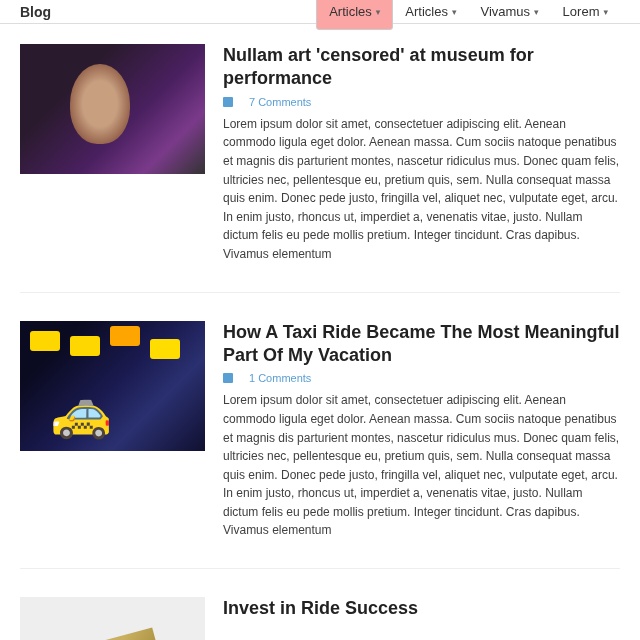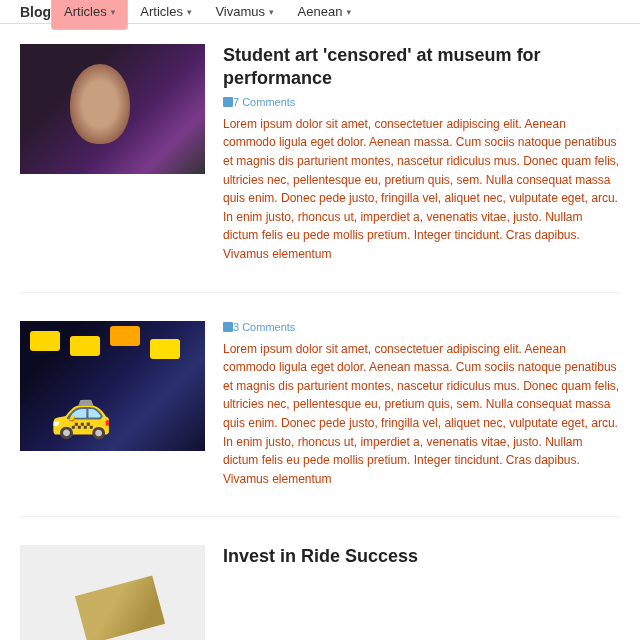--- a/index.html
+++ b/index.html
@@ -1,37 +1,37 @@
 <!DOCTYPE html>
 <html><head>
   <meta charset="utf-8">
   <style>
     * { margin: 0; padding: 0; box-sizing: border-box; }
     body { font-family: Arial, Helvetica, sans-serif; font-size: 13px; background: #f5f5f5; color: #333; width: 640px; min-height: 640px; }
 
     
-    .header { background: #fff; border-bottom: 1px solid #ddd; padding: 0 20px; display: flex; align-items: center; height: 24px; }
+    .header { background: #fff; border-bottom: 1px solid #ddd; padding: 0 20px; display: flex; align-items: center; justify-content: space-between; height: 24px; }
     .header-logo { font-size: 14px; font-weight: bold; color: #333; }
     .nav { display: flex; align-items: center; gap: 0; }
     .nav-item { padding: 10px 12px; font-size: 13px; color: #333; cursor: pointer; display: flex; align-items: center; gap: 4px; white-space: nowrap; }
     .nav-item.active { background: #fca5a5; border: 1px solid #ccc; border-radius: 3px; }
     .caret { font-size: 9px; color: #666; }
 
     
     .main { max-width: 640px; margin: 0 auto; padding: 20px; background: #fff; }
 
     
     .article { display: flex; gap: 18px; margin-bottom: 28px; padding-bottom: 28px; border-bottom: 1px solid #eee; }
     .article:last-child { border-bottom: none; }
     .article-image { width: 185px; min-width: 185px; height: 130px; background: #999; overflow: hidden; flex-shrink: 0; }
     .article-content { flex: 1; }
     .article-title { font-size: 18px; font-weight: bold; color: #222; line-height: 1.3; margin-bottom: 5px; }
-    .article-comments { font-size: 11px; color: #5a9fd4; margin-bottom: 7px; display: flex; align-items: center; gap: 0; }
+    .article-comments { font-size: 11px; color: #5a9fd4; margin-bottom: 7px; display: flex; align-items: center; gap: 16px; }
     .comment-icon { display: inline-block; width: 10px; height: 10px; background: #5a9fd4; border-radius: 1px; }
-    .article-body { font-size: 12px; color: #c2410c; line-height: 1.55; }
+    .article-body { font-size: 12px; color: #404040; line-height: 1.55; }
 
     
     .img-art1 { background: linear-gradient(135deg, #2a1a2e 30%, #4a2060 60%, #7a3a8a 80%, #333 100%); position: relative; }
     .img-art1::after { content: ''; position: absolute; top: 20px; left: 50px; width: 60px; height: 80px; background: radial-gradient(ellipse, #c8a080 40%, #8a5540 80%); border-radius: 50% 50% 45% 45%; }
 
     .img-art2 { background: linear-gradient(135deg, #0a0a20 20%, #1a1a50 50%, #2a3070 70%, #101030 100%); position: relative; overflow: hidden; }
     .img-art2::before { content: ''; position: absolute; top: 10px; left: 10px; width: 30px; height: 20px; background: #ffd700; border-radius: 3px; box-shadow: 40px 5px 0 #ffd700, 80px -5px 0 #ffa500, 120px 8px 0 #ffdd00; }
     .img-art2::after { content: '🚕'; font-size: 50px; position: absolute; bottom: 10px; left: 30px; }
 
     .img-art3 { background: linear-gradient(135deg, #e8e0d0 0%, #d0c8b8 50%, #c0b8a8 100%); position: relative; }
@@ -51,46 +51,47 @@
     </div>
     <div class="nav-item">
       <span>Articles</span>
       <span class="caret">▾</span>
     </div>
     <div class="nav-item">
       <span>Vivamus</span>
       <span class="caret">▾</span>
     </div>
     <div class="nav-item">
-      <span>Aenean</span>
+      <span>Lorem</span>
       <span class="caret">▾</span>
     </div>
   </nav>
 </header>
 
 <main class="main">
 
   <article class="article">
     <div class="article-image img-art1"></div>
     <div class="article-content">
-      <h2 class="article-title">Student art 'censored' at museum for performance</h2>
+      <h2 class="article-title">Nullam art 'censored' at museum for performance</h2>
       <div class="article-comments">
         <span class="comment-icon"></span>
         <span>7 Comments</span>
       </div>
       <p class="article-body">Lorem ipsum dolor sit amet, consectetuer adipiscing elit. Aenean commodo ligula eget dolor. Aenean massa. Cum sociis natoque penatibus et magnis dis parturient montes, nascetur ridiculus mus. Donec quam felis, ultricies nec, pellentesque eu, pretium quis, sem. Nulla consequat massa quis enim. Donec pede justo, fringilla vel, aliquet nec, vulputate eget, arcu. In enim justo, rhoncus ut, imperdiet a, venenatis vitae, justo. Nullam dictum felis eu pede mollis pretium. Integer tincidunt. Cras dapibus. Vivamus elementum</p>
     </div>
   </article>
 
   <article class="article">
     <div class="article-image img-art2"></div>
     <div class="article-content">
+      <h2 class="article-title">How A Taxi Ride Became The Most Meaningful Part Of My Vacation</h2>
       <div class="article-comments">
         <span class="comment-icon"></span>
-        <span>3 Comments</span>
+        <span>1 Comments</span>
       </div>
       <p class="article-body">Lorem ipsum dolor sit amet, consectetuer adipiscing elit. Aenean commodo ligula eget dolor. Aenean massa. Cum sociis natoque penatibus et magnis dis parturient montes, nascetur ridiculus mus. Donec quam felis, ultricies nec, pellentesque eu, pretium quis, sem. Nulla consequat massa quis enim. Donec pede justo, fringilla vel, aliquet nec, vulputate eget, arcu. In enim justo, rhoncus ut, imperdiet a, venenatis vitae, justo. Nullam dictum felis eu pede mollis pretium. Integer tincidunt. Cras dapibus. Vivamus elementum</p>
     </div>
   </article>
 
   <article class="article">
     <div class="article-image no-image img-art3"></div>
     <div class="article-content">
       <h2 class="article-title">Invest in Ride Success</h2>
 

